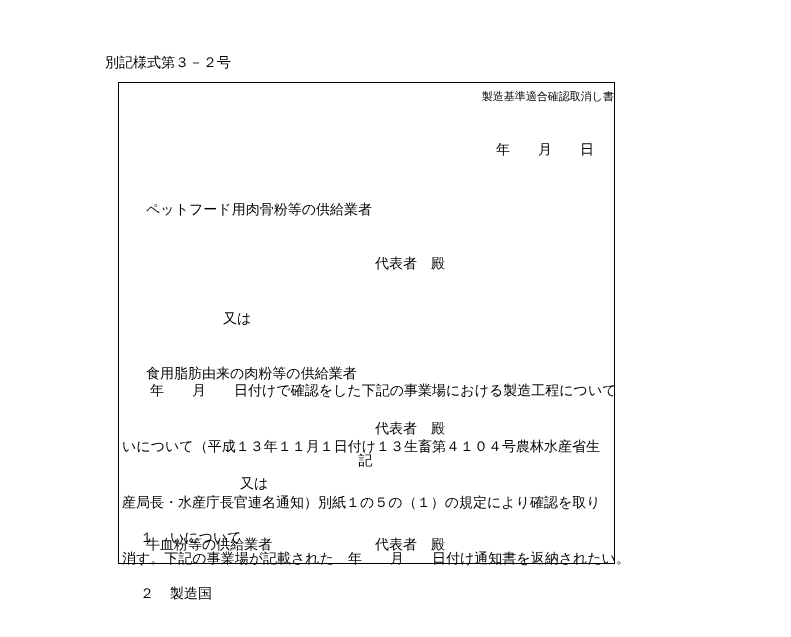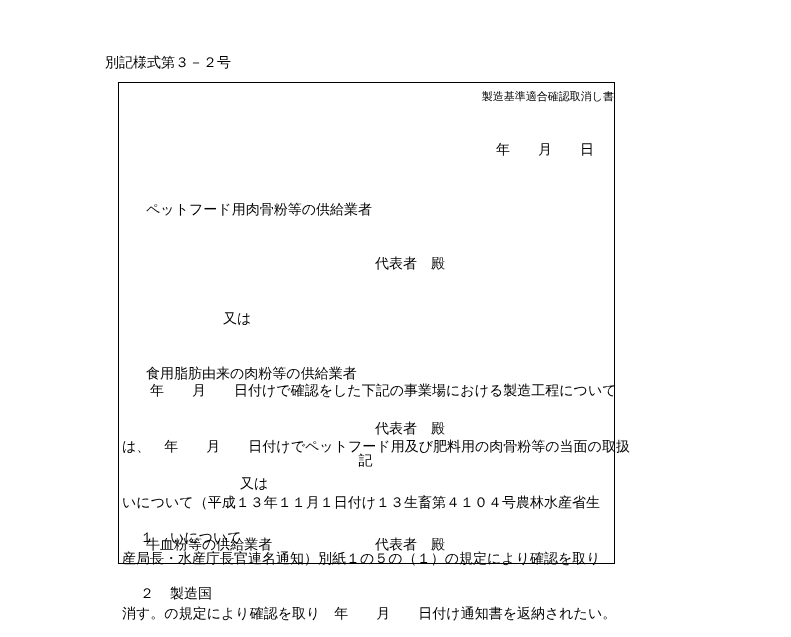--- a/index.html
+++ b/index.html
@@ -84,24 +84,23 @@
       <div class="addr-or-1">又は</div>
       <div class="addr-name">食用脂肪由来の肉粉等の供給業者</div>
       <div class="addr-rep">代表者　殿</div>
       <div class="addr-or-2">又は</div>
       <div class="addr-combined"><span class="name3">牛血粉等の供給業者</span><span>代表者　殿</span></div>
     </div>
 
 
     <div class="body-par">
       <div>　　年　　月　　日付けで確認をした下記の事業場における製造工程について</div>
-      <div>は、　年　　月　　日付けでペットフード用及び肥料用の肉骨粉等の当面の取扱</div>
       <div>いについて（平成１３年１１月１日付け１３生畜第４１０４号農林水産省生</div>
       <div>産局長・水産庁長官連名通知）別紙１の５の（１）の規定により確認を取り</div>
-      <div>消す。の規定により確認を取り　年　　月　　日付け通知書を返納されたい。</div>
+      <div>消す。下記の事業場が記載された　年　　月　　日付け通知書を返納されたい。</div>
     </div>
 
     <div class="note-heading">記</div>
 
     <div class="list">
       <div class="list-item"><span class="num">１</span><span>いについて</span></div>
       <div class="list-item"><span class="num">２</span><span>製造国</span></div>
       
     </div>
 

